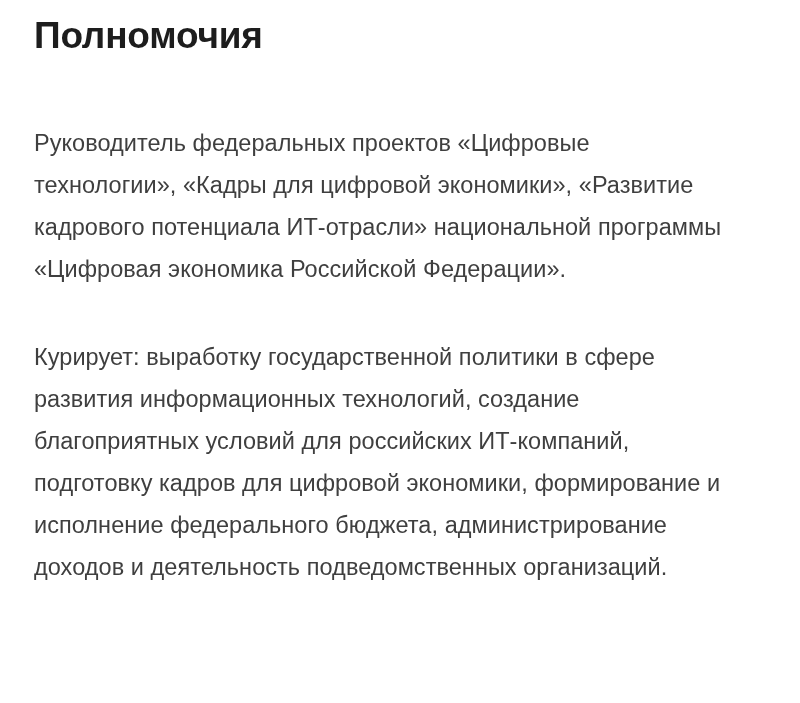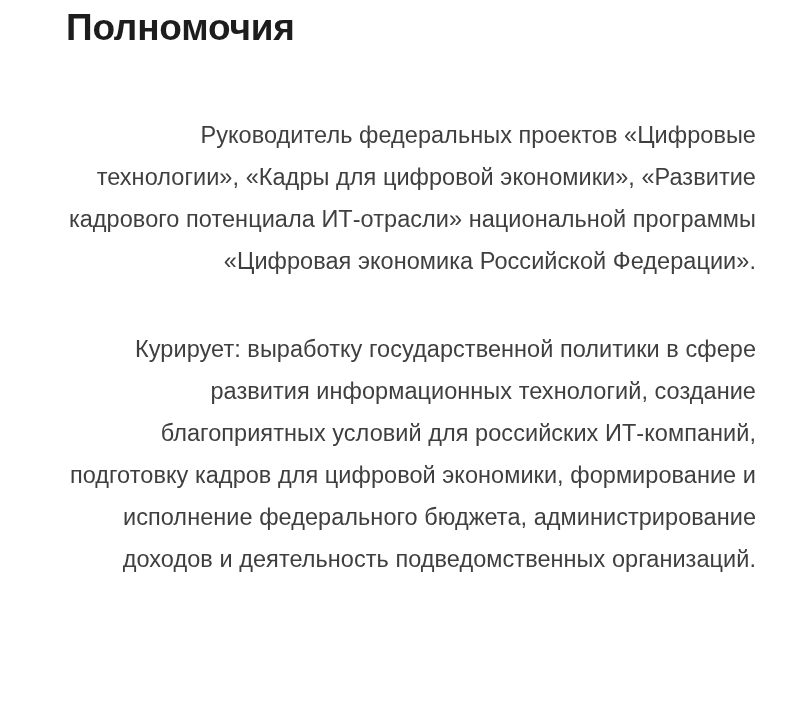--- a/index.html
+++ b/index.html
@@ -13,42 +13,40 @@
     height: 703px;
     overflow: hidden;
     font-family: "Liberation Sans", sans-serif;
     color: #3c3c3c;
     -webkit-font-smoothing: antialiased;
   }
   .page {
     box-sizing: border-box;
     width: 764px;
     height: 703px;
-    padding: 6px 40px 0 34px;
+    padding: 14px 40px 0 34px;
     background: #ffffff;
-    margin-left: 32px;
   }
   .doc-title {
     margin: 0;
     padding: 0;
     font-size: 37px;
     line-height: 44px;
     font-weight: bold;
     color: #1d1d1d;
     letter-spacing: -0.2px;
   }
   .body-block {
     margin: 0;
     padding: 0;
     font-size: 23.5px;
     line-height: 42px;
     font-weight: 400;
     color: #3f3f3f;
     letter-spacing: 0.05px;
-    text-align: right;
   }
   .block-gap-1 { margin-top: 64px; }
   .block-gap-2 { margin-top: 46px; }
 </style>
 </head>
 <body>
 
 <div class="page">
 
   <h1 class="doc-title">Полномочия</h1>

